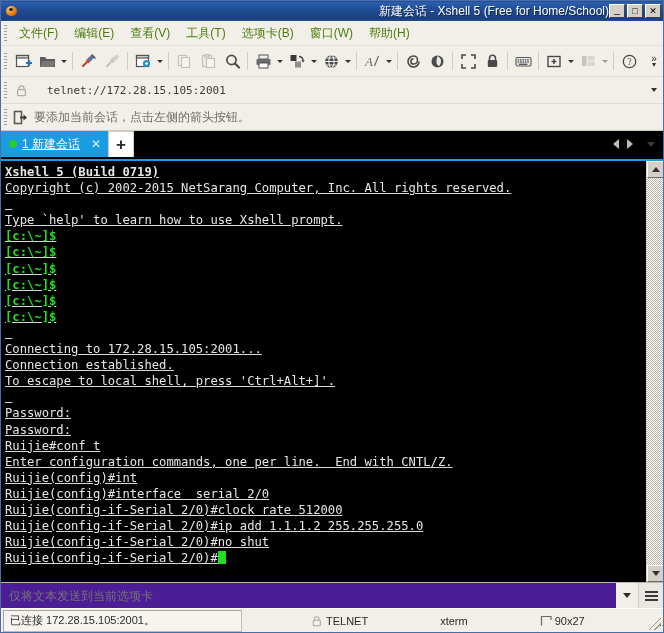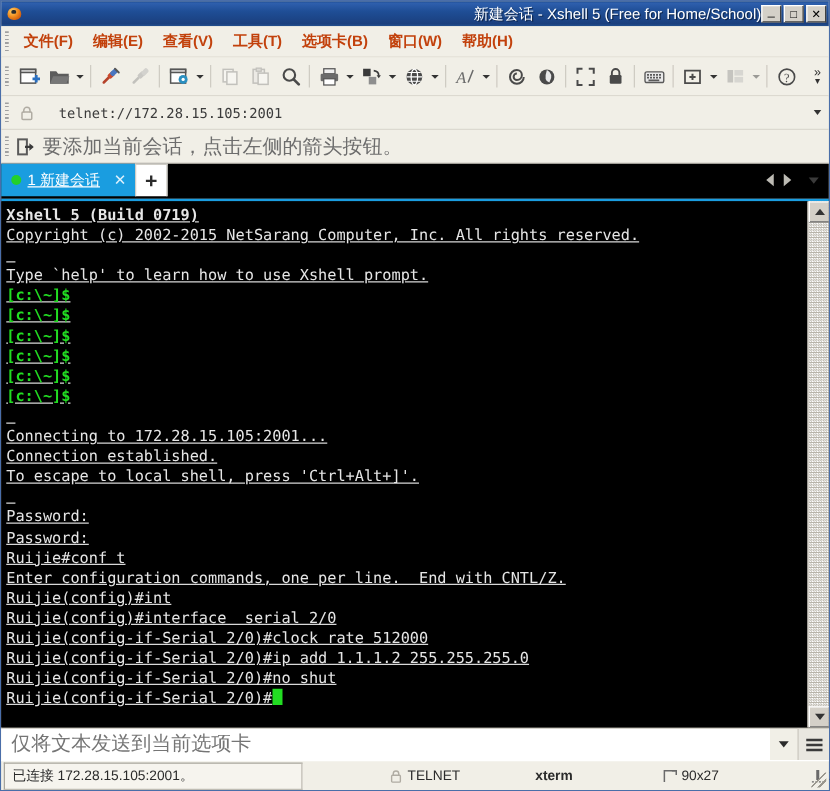--- a/index.html
+++ b/index.html
@@ -94,24 +94,23 @@
     height: 24px;
     flex: 0 0 24px;
     background: #f1efe7;
     display: flex;
     align-items: center;
     border-bottom: 1px solid #e3e1d8;
   }
   .menu-item {
     padding: 4px 8px;
     font-size: 12px;
-    color: #c2410c;
+    color: #4d7c0f;
     white-space: nowrap;
     cursor: default;
-    font-weight: bold;
   }
 
   
   .toolbar {
     height: 30px;
     flex: 0 0 30px;
     background: #f1efe7;
     display: flex;
     align-items: center;
     border-bottom: 1px solid #dcd9d0;
@@ -188,21 +187,21 @@
   
   .hintbar {
     height: 26px;
     flex: 0 0 26px;
     background: #f1efe7;
     display: flex;
     align-items: center;
     border-bottom: 1px solid #cdcac1;
   }
   .hint-text {
-    font-size: 16px;
+    font-size: 12px;
     color: #6d6d6d;
     margin-left: 6px;
     white-space: nowrap;
   }
 
   
   .tabbar {
     height: 28px;
     flex: 0 0 28px;
     background: #000000;
@@ -331,23 +330,23 @@
     align-items: center;
     border-top: 1px solid #b9b6ad;
     box-sizing: border-box;
   }
   .send-input {
     flex: 1 1 auto;
     height: 24px;
     display: flex;
     align-items: center;
     padding-left: 8px;
-    font-size: 16px;
+    font-size: 12px;
     color: #8a8a8a;
-    background: #ffffff;
+    background: #4c1d95;
   }
   .send-drop {
     width: 22px; height: 24px;
     display: flex; align-items: center; justify-content: center;
     cursor: default;
   }
   .send-drop:after {
     content: "";
     border-left: 4px solid transparent;
     border-right: 4px solid transparent;
@@ -692,21 +691,21 @@
     <div class="st-cell st-conn">已连接 172.28.15.105:2001。</div>
 
     <div class="st-cell" style="margin-left:14px;">
       <svg width="10" height="12" viewBox="0 0 10 12" style="margin-right:4px">
         <path d="M2.6 5.4 V4 a2.2 2.2 0 0 1 4.4 0 V5.4" fill="none" stroke="#b0aca3" stroke-width="1.1"></path>
         <rect x="1.3" y="5.2" width="7" height="5.5" rx="0.7" fill="none" stroke="#b0aca3" stroke-width="1.1"></rect>
       </svg>
       <span>TELNET</span>
     </div>
 
-    <div class="st-cell" style="font-weight:bold;">xterm</div>
+    <div class="st-cell" style="margin-left:12px;">xterm</div>
 
     <div class="st-cell" style="margin-left:12px;">
       <svg width="12" height="12" viewBox="0 0 12 12" style="margin-right:3px">
         <path d="M1.5 10.5 V1.5 H10.5" fill="none" stroke="#6a6a6a" stroke-width="1.2"></path>
         <path d="M7.5 1.5 h3.5 v3.5" fill="none" stroke="#6a6a6a" stroke-width="1.2"></path>
       </svg>
       <span>90x27</span>
     </div>
 
     <div class="st-cell" style="margin-left:14px;">

